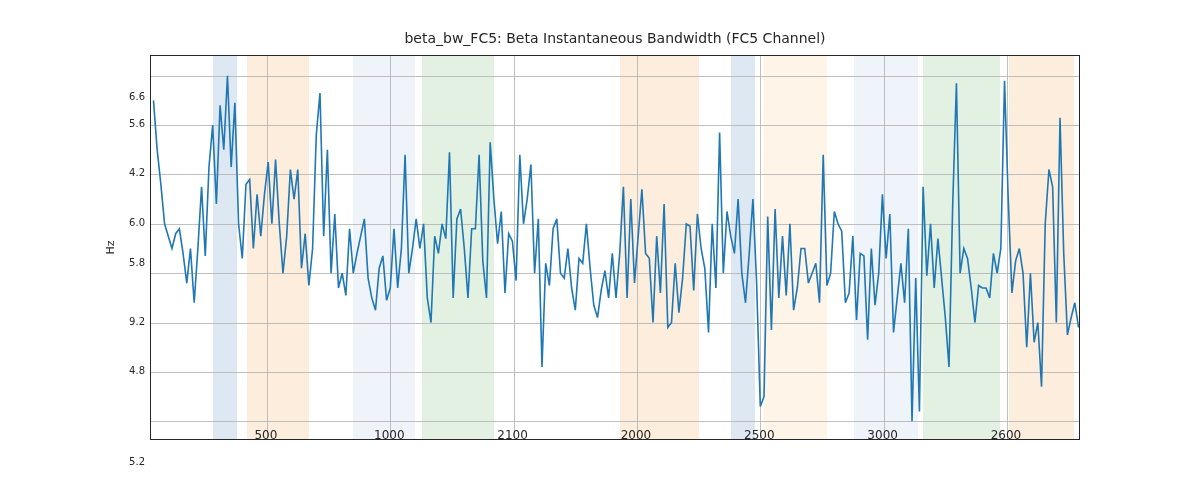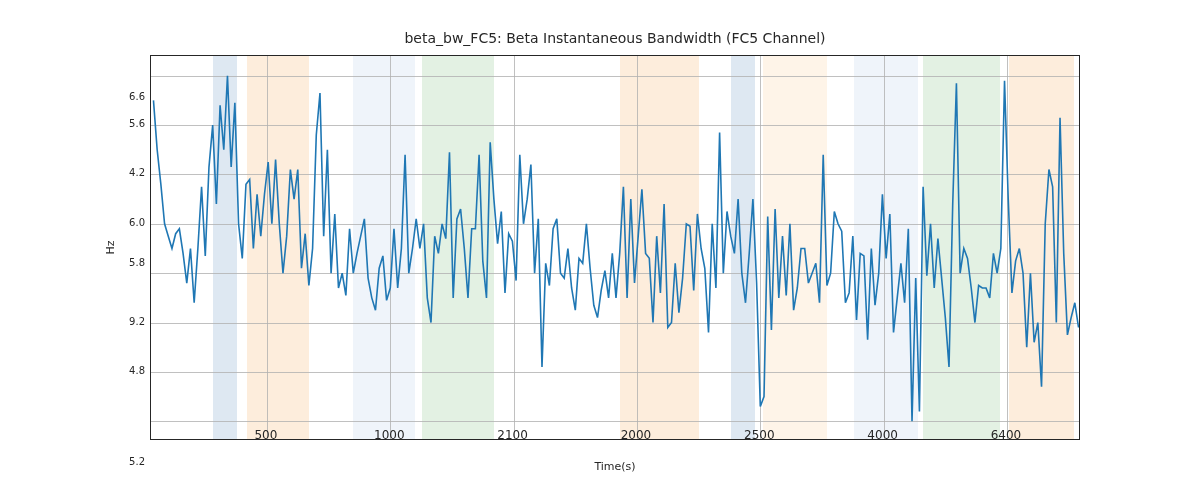--- a/index.html
+++ b/index.html
@@ -115,21 +115,20 @@
   }
 </style>
 </head>
 <body>
 
 <div class="figure">
   <div class="title">beta_bw_FC5: Beta Instantaneous Bandwidth (FC5 Channel)</div>
   <div class="ylabel">
       <span>Hz</span>
     </div>
-  <div class="xlabel">Time(s)</div>
 
   <div class="axes">
     <div id="bands-layer">
         <div class="band" style="left: 61.6711px; width: 24.6684px; background: rgb(182, 205, 226);"></div>
         <div class="band" style="left: 96.2069px; width: 61.6711px; background: rgb(250, 216, 177);"></div>
         <div class="band" style="left: 202.281px; width: 61.6711px; background: rgb(219, 231, 243);"></div>
         <div class="band" style="left: 271.353px; width: 71.5385px; background: rgb(193, 223, 192);"></div>
         <div class="band" style="left: 468.7px; width: 78.939px; background: rgb(250, 216, 177);"></div>
         <div class="band" style="left: 579.708px; width: 24.6684px; background: rgb(182, 205, 226);"></div>
         <div class="band" style="left: 611.777px; width: 64.1379px; background: rgb(252, 231, 205);"></div>
@@ -158,22 +157,22 @@
         <path id="series-path" d="M2.47 44.42 L6.17 93.78 L9.87 128.33 L13.57 167.82 L17.27 180.16 L20.97 192.50 L24.67 177.69 L28.37 172.76 L32.07 197.44 L35.77 227.05 L39.47 192.50 L43.17 246.79 L46.87 192.50 L50.57 130.80 L54.27 199.90 L57.97 111.06 L61.67 69.10 L65.37 148.08 L69.07 49.36 L72.77 93.78 L76.47 19.74 L80.17 111.06 L83.87 46.89 L87.57 167.82 L91.27 202.37 L94.97 128.33 L98.67 123.40 L102.37 192.50 L106.07 138.21 L109.77 180.16 L113.47 138.21 L117.18 106.12 L120.88 167.82 L124.58 103.65 L128.28 167.82 L131.98 217.18 L135.68 180.16 L139.38 113.53 L143.08 143.14 L146.78 113.53 L150.48 212.24 L154.18 177.69 L157.88 229.52 L161.58 192.50 L165.28 78.97 L168.98 37.02 L172.68 180.16 L176.38 93.78 L180.08 217.18 L183.78 157.95 L187.48 231.99 L191.18 217.18 L194.88 239.39 L198.58 172.76 L202.28 217.18 L205.98 197.44 L209.68 180.16 L213.38 162.88 L217.08 222.12 L220.78 241.86 L224.48 254.20 L228.18 212.24 L231.88 199.90 L235.58 244.33 L239.28 231.99 L242.98 172.76 L246.68 231.99 L250.38 192.50 L254.08 98.72 L257.79 217.18 L261.49 192.50 L265.19 162.88 L268.89 192.50 L272.59 167.82 L276.29 241.86 L279.99 266.54 L283.69 180.16 L287.39 197.44 L291.09 167.82 L294.79 182.63 L298.49 96.25 L302.19 241.86 L305.89 162.88 L309.59 153.01 L313.29 192.50 L316.99 241.86 L320.69 172.76 L324.39 172.76 L328.09 98.72 L331.79 204.84 L335.49 241.86 L339.19 86.38 L342.89 143.14 L346.59 187.56 L350.29 155.48 L353.99 236.92 L357.69 177.69 L361.39 185.10 L365.09 224.58 L368.79 98.72 L372.49 167.82 L376.19 143.14 L379.89 108.59 L383.59 217.18 L387.29 162.88 L390.99 310.96 L394.69 207.31 L398.40 229.52 L402.10 172.76 L405.80 162.88 L409.50 217.18 L413.20 222.12 L416.90 192.50 L420.60 231.99 L424.30 254.20 L428.00 202.37 L431.70 207.31 L435.40 167.82 L439.10 212.24 L442.80 249.26 L446.50 261.60 L450.20 234.46 L453.90 214.71 L457.60 241.86 L461.30 197.44 L465.00 241.86 L468.70 197.44 L472.40 130.80 L476.10 241.86 L479.80 143.14 L483.50 227.05 L487.20 180.16 L490.90 133.27 L494.60 197.44 L498.30 202.37 L502.00 266.54 L505.70 180.16 L509.40 236.92 L513.10 148.08 L516.80 271.47 L520.50 266.54 L524.20 207.31 L527.90 256.67 L531.60 222.12 L535.31 167.82 L539.01 170.29 L542.71 234.46 L546.41 157.95 L550.11 192.50 L553.81 212.24 L557.51 276.41 L561.21 167.82 L564.91 231.99 L568.61 76.51 L572.31 217.18 L576.01 155.48 L579.71 180.16 L583.41 197.44 L587.11 143.14 L590.81 217.18 L594.51 246.79 L598.21 197.44 L601.91 143.14 L605.61 227.05 L609.31 350.45 L613.01 340.58 L616.71 160.42 L620.41 273.94 L624.11 153.01 L627.81 241.86 L631.51 180.16 L635.21 239.39 L638.91 167.82 L642.61 254.20 L646.31 231.99 L650.01 192.50 L653.71 192.50 L657.41 227.05 L661.11 217.18 L664.81 207.31 L668.51 246.79 L672.21 98.72 L675.92 229.52 L679.62 217.18 L683.32 155.48 L687.02 167.82 L690.72 175.22 L694.42 246.79 L698.12 236.92 L701.82 180.16 L705.52 264.07 L709.22 197.44 L712.92 199.90 L716.62 283.81 L720.32 192.50 L724.02 249.26 L727.72 217.18 L731.42 138.21 L735.12 202.37 L738.82 157.95 L742.52 276.41 L746.22 241.86 L749.92 207.31 L753.62 246.79 L757.32 172.76 L761.02 365.26 L764.72 222.12 L768.42 355.38 L772.12 130.80 L775.82 219.65 L779.52 167.82 L783.22 231.99 L786.92 182.63 L790.62 222.12 L794.32 261.60 L798.02 310.96 L801.72 148.08 L805.42 27.15 L809.12 217.18 L812.82 192.50 L816.53 202.37 L820.23 231.99 L823.93 266.54 L827.63 229.52 L831.33 231.99 L835.03 231.99 L838.73 241.86 L842.43 197.44 L846.13 217.18 L849.83 192.50 L853.53 24.68 L857.23 143.14 L860.93 236.92 L864.63 204.84 L868.33 192.50 L872.03 217.18 L875.73 291.22 L879.43 217.18 L883.13 286.28 L886.83 266.54 L890.53 330.71 L894.23 167.82 L897.93 113.53 L901.63 130.80 L905.33 266.54 L909.03 61.70 L912.73 197.44 L916.43 278.88 L920.13 261.60 L923.83 246.79 L927.53 271.47 "></path>
       </svg>
   </div>
 
   <div id="xtick-layer">
       <div class="tick-x" style="left: 265.942px;">500</div>
       <div class="tick-x" style="left: 389.284px;">1000</div>
       <div class="tick-x" style="left: 512.626px;">2100</div>
       <div class="tick-x" style="left: 635.968px;">2000</div>
       <div class="tick-x" style="left: 759.31px;">2500</div>
-      <div class="tick-x" style="left: 882.653px;">4000</div>
-      <div class="tick-x" style="left: 1005.99px;">6400</div>
+      <div class="tick-x" style="left: 882.653px;">3000</div>
+      <div class="tick-x" style="left: 1005.99px;">2600</div>
     </div>
   <div id="ytick-layer">
       <div class="tick-y" style="top: 420.256px; margin-top: 36px;">5.2</div>
       <div class="tick-y" style="top: 370.897px;">4.8</div>
       <div class="tick-y" style="top: 321.538px;">9.2</div>
       <div class="tick-y" style="top: 263px;">5.8</div>
       <div class="tick-y" style="top: 222.821px;">6.0</div>
       <div class="tick-y" style="top: 173.462px;">4.2</div>
       <div class="tick-y" style="top: 124.103px;">5.6</div>
       <div class="tick-y" style="top: 74.7436px; margin-top: 16px;">6.6</div>

